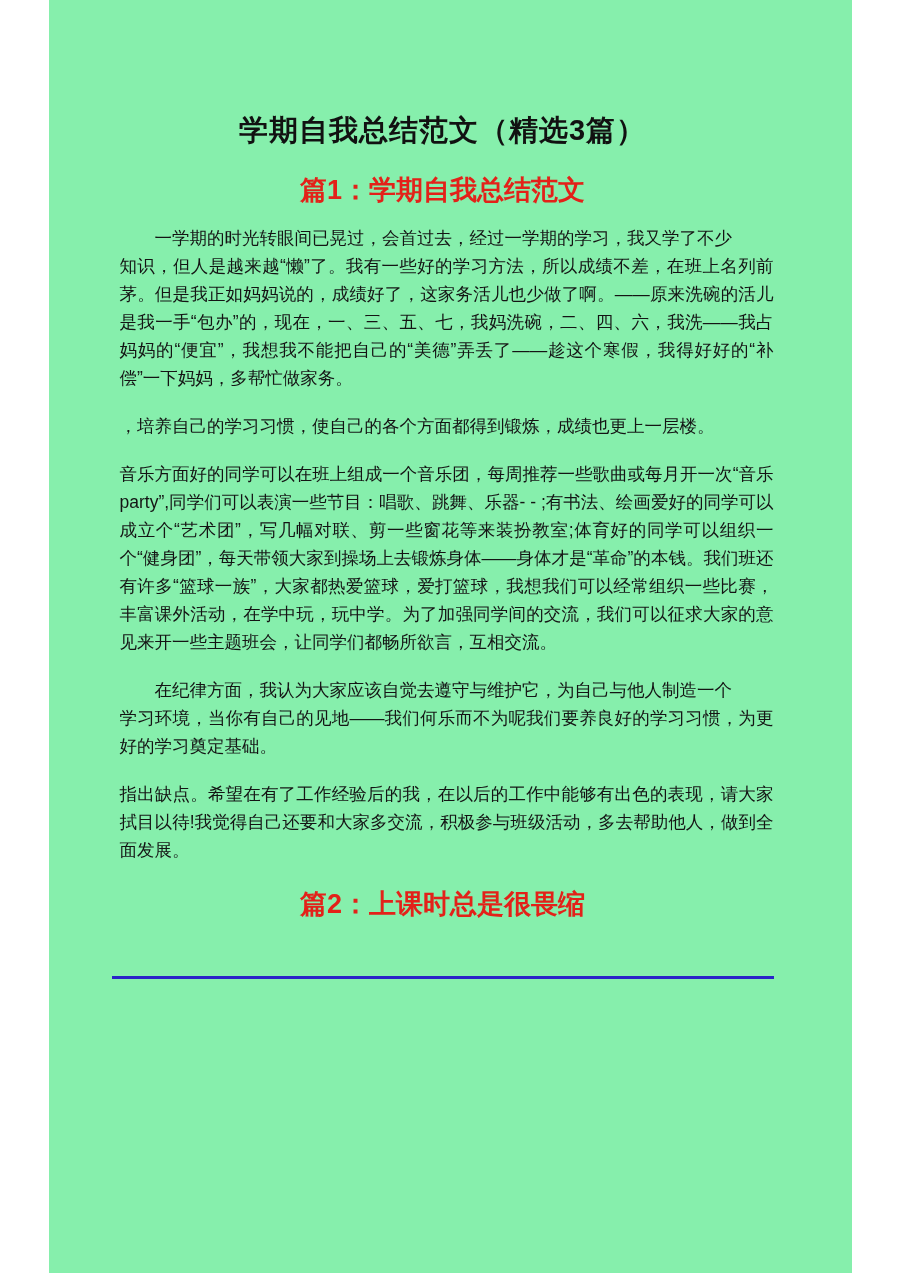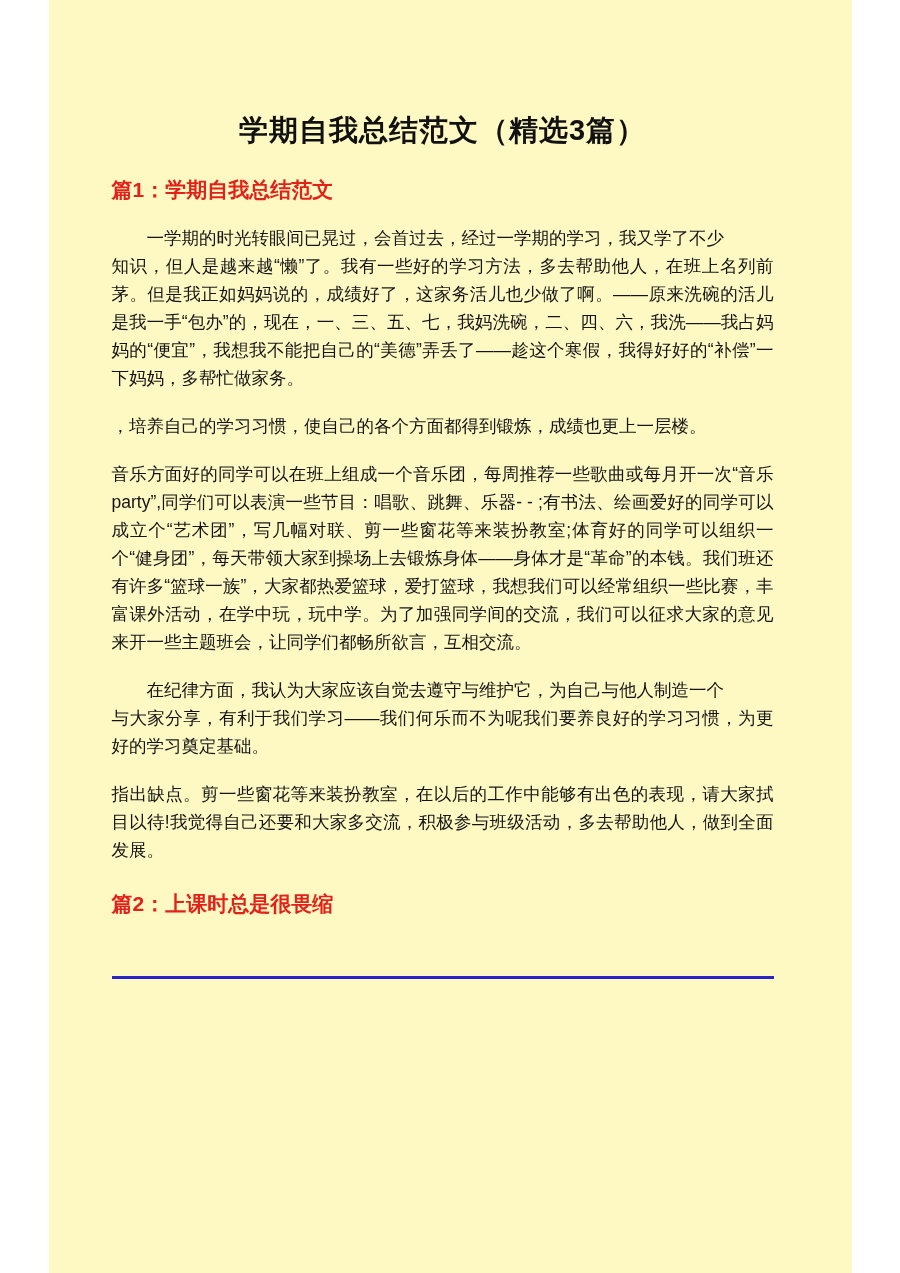--- a/index.html
+++ b/index.html
@@ -6,43 +6,44 @@
     margin: 0;
     padding: 0;
     background: #ffffff;
     font-family: "Liberation Sans", "DejaVu Sans", sans-serif;
   }
   .page {
     position: relative;
     width: 803px;
     min-height: 1273px;
     margin: 0 auto;
-    background: #fef9c3;
+    background: #86efac;
     box-sizing: border-box;
     padding: 110px 78px 30px 63px;
     color: #1a1a1a;
   }
   .doc-title {
     margin: 0 0 6px 0;
     font-size: 29px;
     font-weight: 700;
     text-align: center;
     color: #111111;
     letter-spacing: 1px;
     line-height: 40px;
   }
   .sec-heading {
     margin: 26px 0 0 0;
-    font-size: 21px;
+    font-size: 27px;
     font-weight: 700;
     line-height: 28px;
     color: #e32119;
+    text-align: center;
   }
   .para {
-    margin: 20px 0 0 0;
+    margin: 20px 0 0 8px;
     font-size: 17.5px;
     line-height: 28px;
     color: #141414;
   }
   .para .lead {
     display: block;
     text-indent: 2em;
   }
   .para .rest {
     display: block;
@@ -60,39 +61,39 @@
 <body>
 
 <div class="page">
 
   <h1 class="doc-title">学期自我总结范文（精选3篇）</h1>
 
   <h2 class="sec-heading" style="color: rgb(227, 33, 25);">篇1：学期自我总结范文</h2>
 
   <p class="para">
     <span class="lead">一学期的时光转眼间已晃过，会首过去，经过一学期的学习，我又学了不少</span>
-    <span class="rest">知识，但人是越来越“懒”了。我有一些好的学习方法，多去帮助他人，在班上名列前茅。但是我正如妈妈说的，成绩好了，这家务活儿也少做了啊。——原来洗碗的活儿是我一手“包办”的，现在，一、三、五、七，我妈洗碗，二、四、六，我洗——我占妈妈的“便宜”，我想我不能把自己的“美德”弄丢了——趁这个寒假，我得好好的“补偿”一下妈妈，多帮忙做家务。</span>
+    <span class="rest">知识，但人是越来越“懒”了。我有一些好的学习方法，所以成绩不差，在班上名列前茅。但是我正如妈妈说的，成绩好了，这家务活儿也少做了啊。——原来洗碗的活儿是我一手“包办”的，现在，一、三、五、七，我妈洗碗，二、四、六，我洗——我占妈妈的“便宜”，我想我不能把自己的“美德”弄丢了——趁这个寒假，我得好好的“补偿”一下妈妈，多帮忙做家务。</span>
   </p>
 
   <p class="para">
     <span class="rest">，培养自己的学习习惯，使自己的各个方面都得到锻炼，成绩也更上一层楼。</span>
   </p>
 
   <p class="para">
     <span class="rest">音乐方面好的同学可以在班上组成一个音乐团，每周推荐一些歌曲或每月开一次“音乐party”,同学们可以表演一些节目：唱歌、跳舞、乐器- - ;有书法、绘画爱好的同学可以成立个“艺术团”，写几幅对联、剪一些窗花等来装扮教室;体育好的同学可以组织一个“健身团”，每天带领大家到操场上去锻炼身体——身体才是“革命”的本钱。我们班还有许多“篮球一族”，大家都热爱篮球，爱打篮球，我想我们可以经常组织一些比赛，丰富课外活动，在学中玩，玩中学。为了加强同学间的交流，我们可以征求大家的意见来开一些主题班会，让同学们都畅所欲言，互相交流。</span>
   </p>
 
 
   <p class="para">
     <span class="lead">在纪律方面，我认为大家应该自觉去遵守与维护它，为自己与他人制造一个</span>
-    <span class="rest">与大家分享，有利于我们学习——我们何乐而不为呢我们要养良好的学习习惯，为更好的学习奠定基础。</span>
+    <span class="rest">学习环境，当你有自己的见地——我们何乐而不为呢我们要养良好的学习习惯，为更好的学习奠定基础。</span>
   </p>
 
 
   <p class="para">
-    <span class="rest">指出缺点。剪一些窗花等来装扮教室，在以后的工作中能够有出色的表现，请大家拭目以待!我觉得自己还要和大家多交流，积极参与班级活动，多去帮助他人，做到全面发展。</span>
+    <span class="rest">指出缺点。希望在有了工作经验后的我，在以后的工作中能够有出色的表现，请大家拭目以待!我觉得自己还要和大家多交流，积极参与班级活动，多去帮助他人，做到全面发展。</span>
   </p>
 
   <h2 class="sec-heading" style="color: rgb(227, 33, 25);">篇2：上课时总是很畏缩</h2>
 
   <div class="divider" style="background: rgb(42, 35, 200);"></div>
 
 </div>
 
 </body></html>

